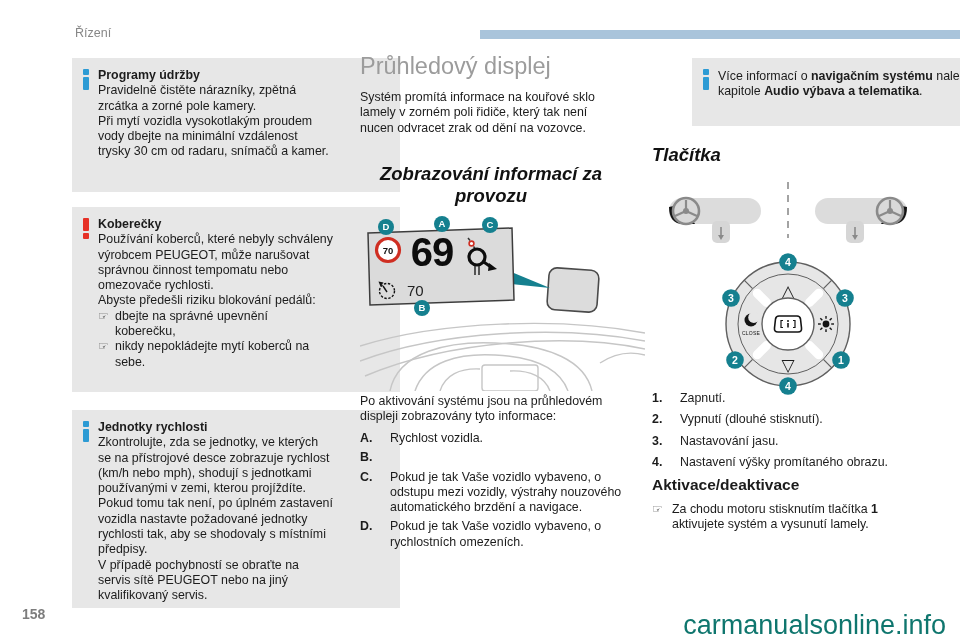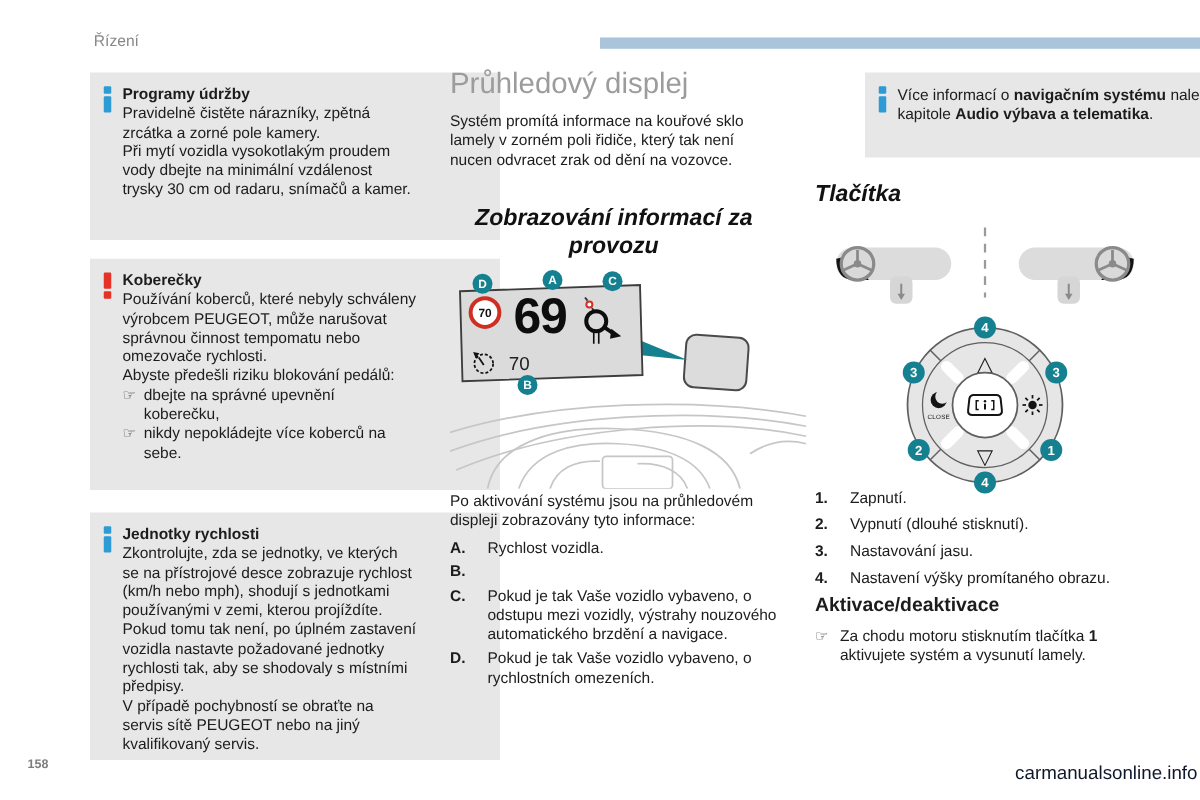--- a/index.html
+++ b/index.html
@@ -40,22 +40,22 @@
   
   .buttons-title{left:652px;top:144px;}
   .num-items{left:652px;top:391px;}
   .num-row{display:flex;margin-bottom:6px;font-size:12.4px;line-height:15.3px;}
   .num-row .key{width:28px;flex:0 0 28px;font-weight:bold;}
   .act-title{left:652px;top:476px;font-size:15.5px;font-weight:bold;}
   .act-bullet{left:652px;top:502px;font-size:12.4px;line-height:15.3px;display:flex;width:280px;}
   .b{font-weight:bold;}
 
   
-  .page-num{left:22px;top:606px;font-size:10px;font-weight:bold;color:#7d7d7d;}
-  .watermark{right:2px;top:610px;font-size:15px;color:#0f172a;}
+  .page-num{left:22px;top:606px;font-size:14px;font-weight:bold;color:#7d7d7d;}
+  .watermark{right:14px;top:610px;font-size:27px;color:#0f766e;}
 
   svg text{font-family:"Liberation Sans","DejaVu Sans",sans-serif;}
 </style>
 </head>
 <body>
 
 <div class="abs chapter">Řízení</div>
 <div class="abs topbar"></div>
 
 <div class="abs note-box" style="top:58px;height:134px;">
@@ -86,21 +86,21 @@
 omezovače rychlosti.
 Abyste předešli riziku blokování pedálů:</div>
     <div class="note-bullets">
       <div class="bullet-row">
         <span class="hand">☞</span>
         <span class="pre">dbejte na správné upevnění
 koberečku,</span>
       </div>
       <div class="bullet-row">
         <span class="hand">☞</span>
-        <span class="pre">nikdy nepokládejte více koberců na
+        <span class="pre">nikdy nepokládejte mytí koberců na
 sebe.</span>
       </div>
     </div>
   </div>
 </div>
 
 <div class="abs note-box" style="top:410px;height:198px;">
   <span class="note-icon">
       <span class="blk dot"></span>
       <span class="blk bar"></span>

